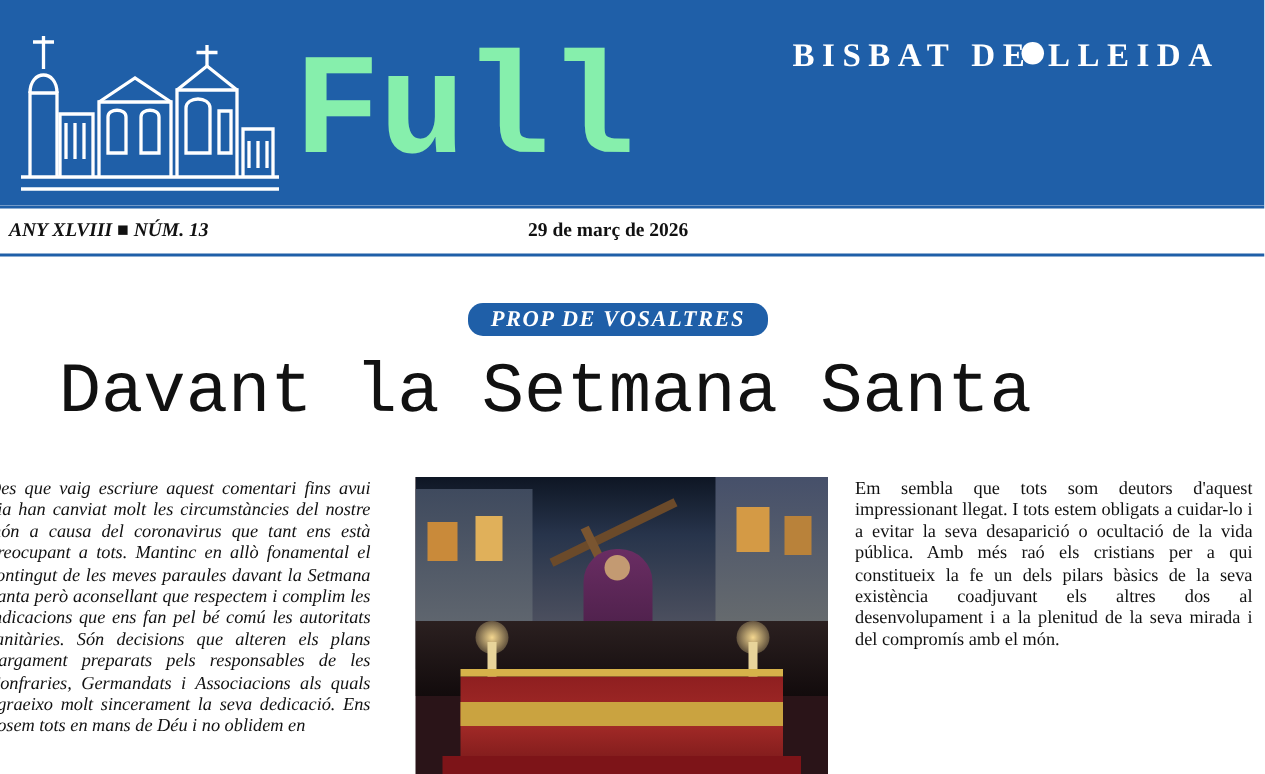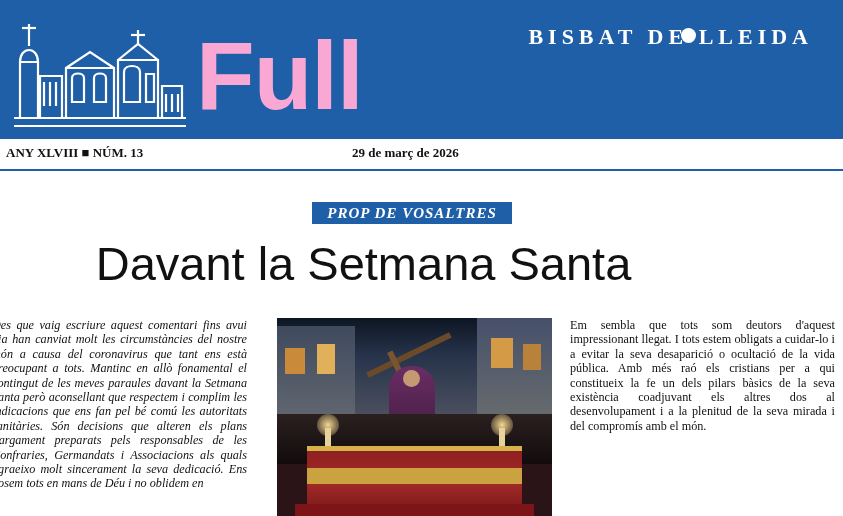--- a/index.html
+++ b/index.html
@@ -51,22 +51,22 @@
     font-family: "Liberation Serif", serif;
     font-size: 22px;
     letter-spacing: 5px;
     font-weight: bold;
     text-align: right;
   }
   .title-full {
     position: absolute;
     left: 196px;
     top: 28px;
-    color: #f9a8d4;
-    font-family: Liberation Sans, sans-serif;
+    color: #86efac;
+    font-family: Liberation Mono, monospace;
     font-size: 96px;
     line-height: 96px;
     font-weight: bold;
     letter-spacing: -1px;
   }
   .title-dominical {
     position: absolute;
     left: 404px;
     top: 22px;
     color: #ffffff;
@@ -99,50 +99,51 @@
   }
   .infobar .cell {
     position: absolute;
     top: 6px;
     font-family: "Liberation Serif", serif;
     font-size: 13px;
     font-weight: bold;
     color: #111111;
     white-space: nowrap;
   }
-  .infobar .left  { left: 6px; }
+  .infobar .left  { left: 6px; font-style: italic; }
   .infobar .mid   { left: 352px; }
   .infobar .right { right: 8px; }
 
   
   .kicker {
     position: absolute;
     left: 312px;
     top: 202px;
     width: 200px;
     height: 22px;
     background: #1f5fa8;
     color: #ffffff;
     font-family: "Liberation Serif", serif;
     font-size: 15px;
     font-weight: bold;
     font-style: italic;
     letter-spacing: 1px;
     text-align: center;
     line-height: 22px;
+    border-radius: 10px;
   }
 
   
   .headline {
     position: absolute;
     left: 0;
     top: 236px;
     width: 727px;
     text-align: center;
-    font-family: Liberation Sans, sans-serif;
+    font-family: Liberation Mono, monospace;
     font-size: 47px;
     color: #111111;
     letter-spacing: 0px;
   }
 
   
   .col {
     position: absolute;
     top: 318px;
     font-family: "Liberation Serif", serif;

